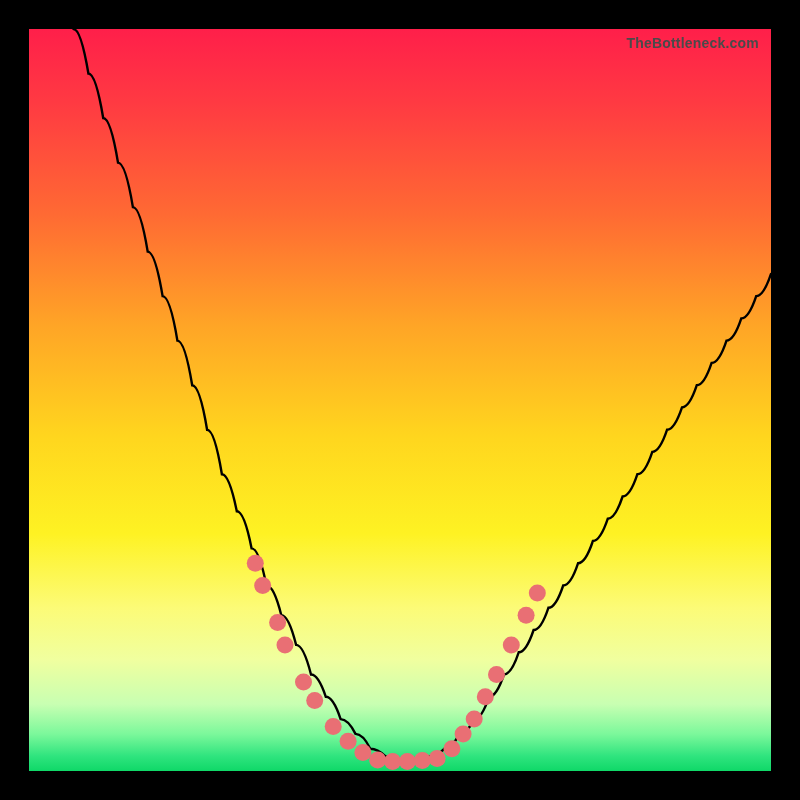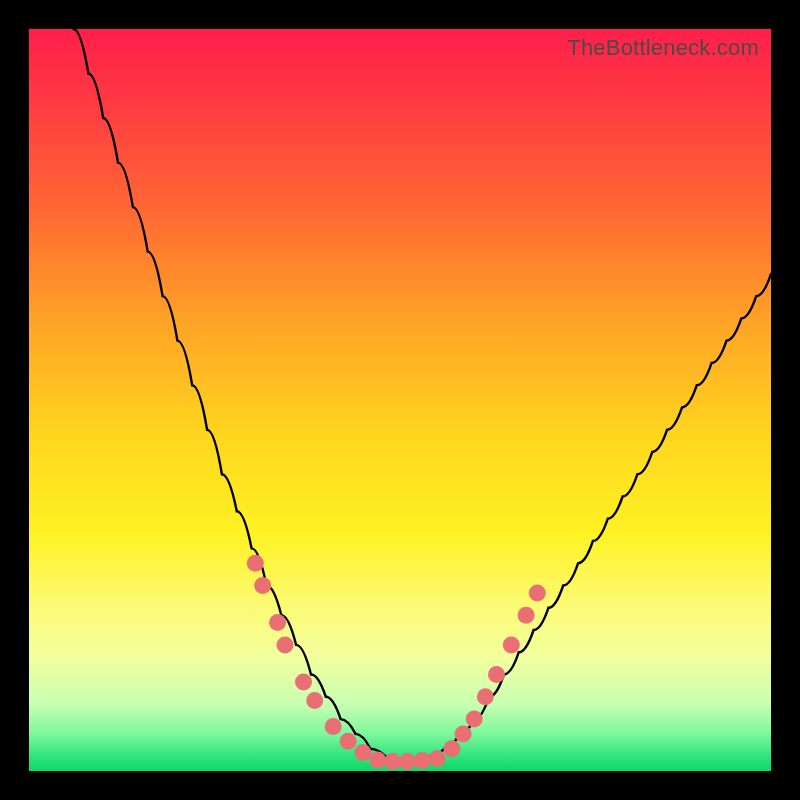--- a/index.html
+++ b/index.html
@@ -37,22 +37,22 @@
       #7cf89b 95%,
       #2fe47e 98%,
       #0fd868 100%
     );
   }
   .watermark {
     position: absolute;
     top: 6px;
     right: 12px;
     color: #4a4a4a;
-    font-size: 22px;
-    font-weight: 400;
+    font-size: 14px;
+    font-weight: 700;
     letter-spacing: 0.2px;
     user-select: none;
   }
   svg.curve {
     position: absolute;
     inset: 0;
     width: 742px;
     height: 742px;
     overflow: visible;
   }

